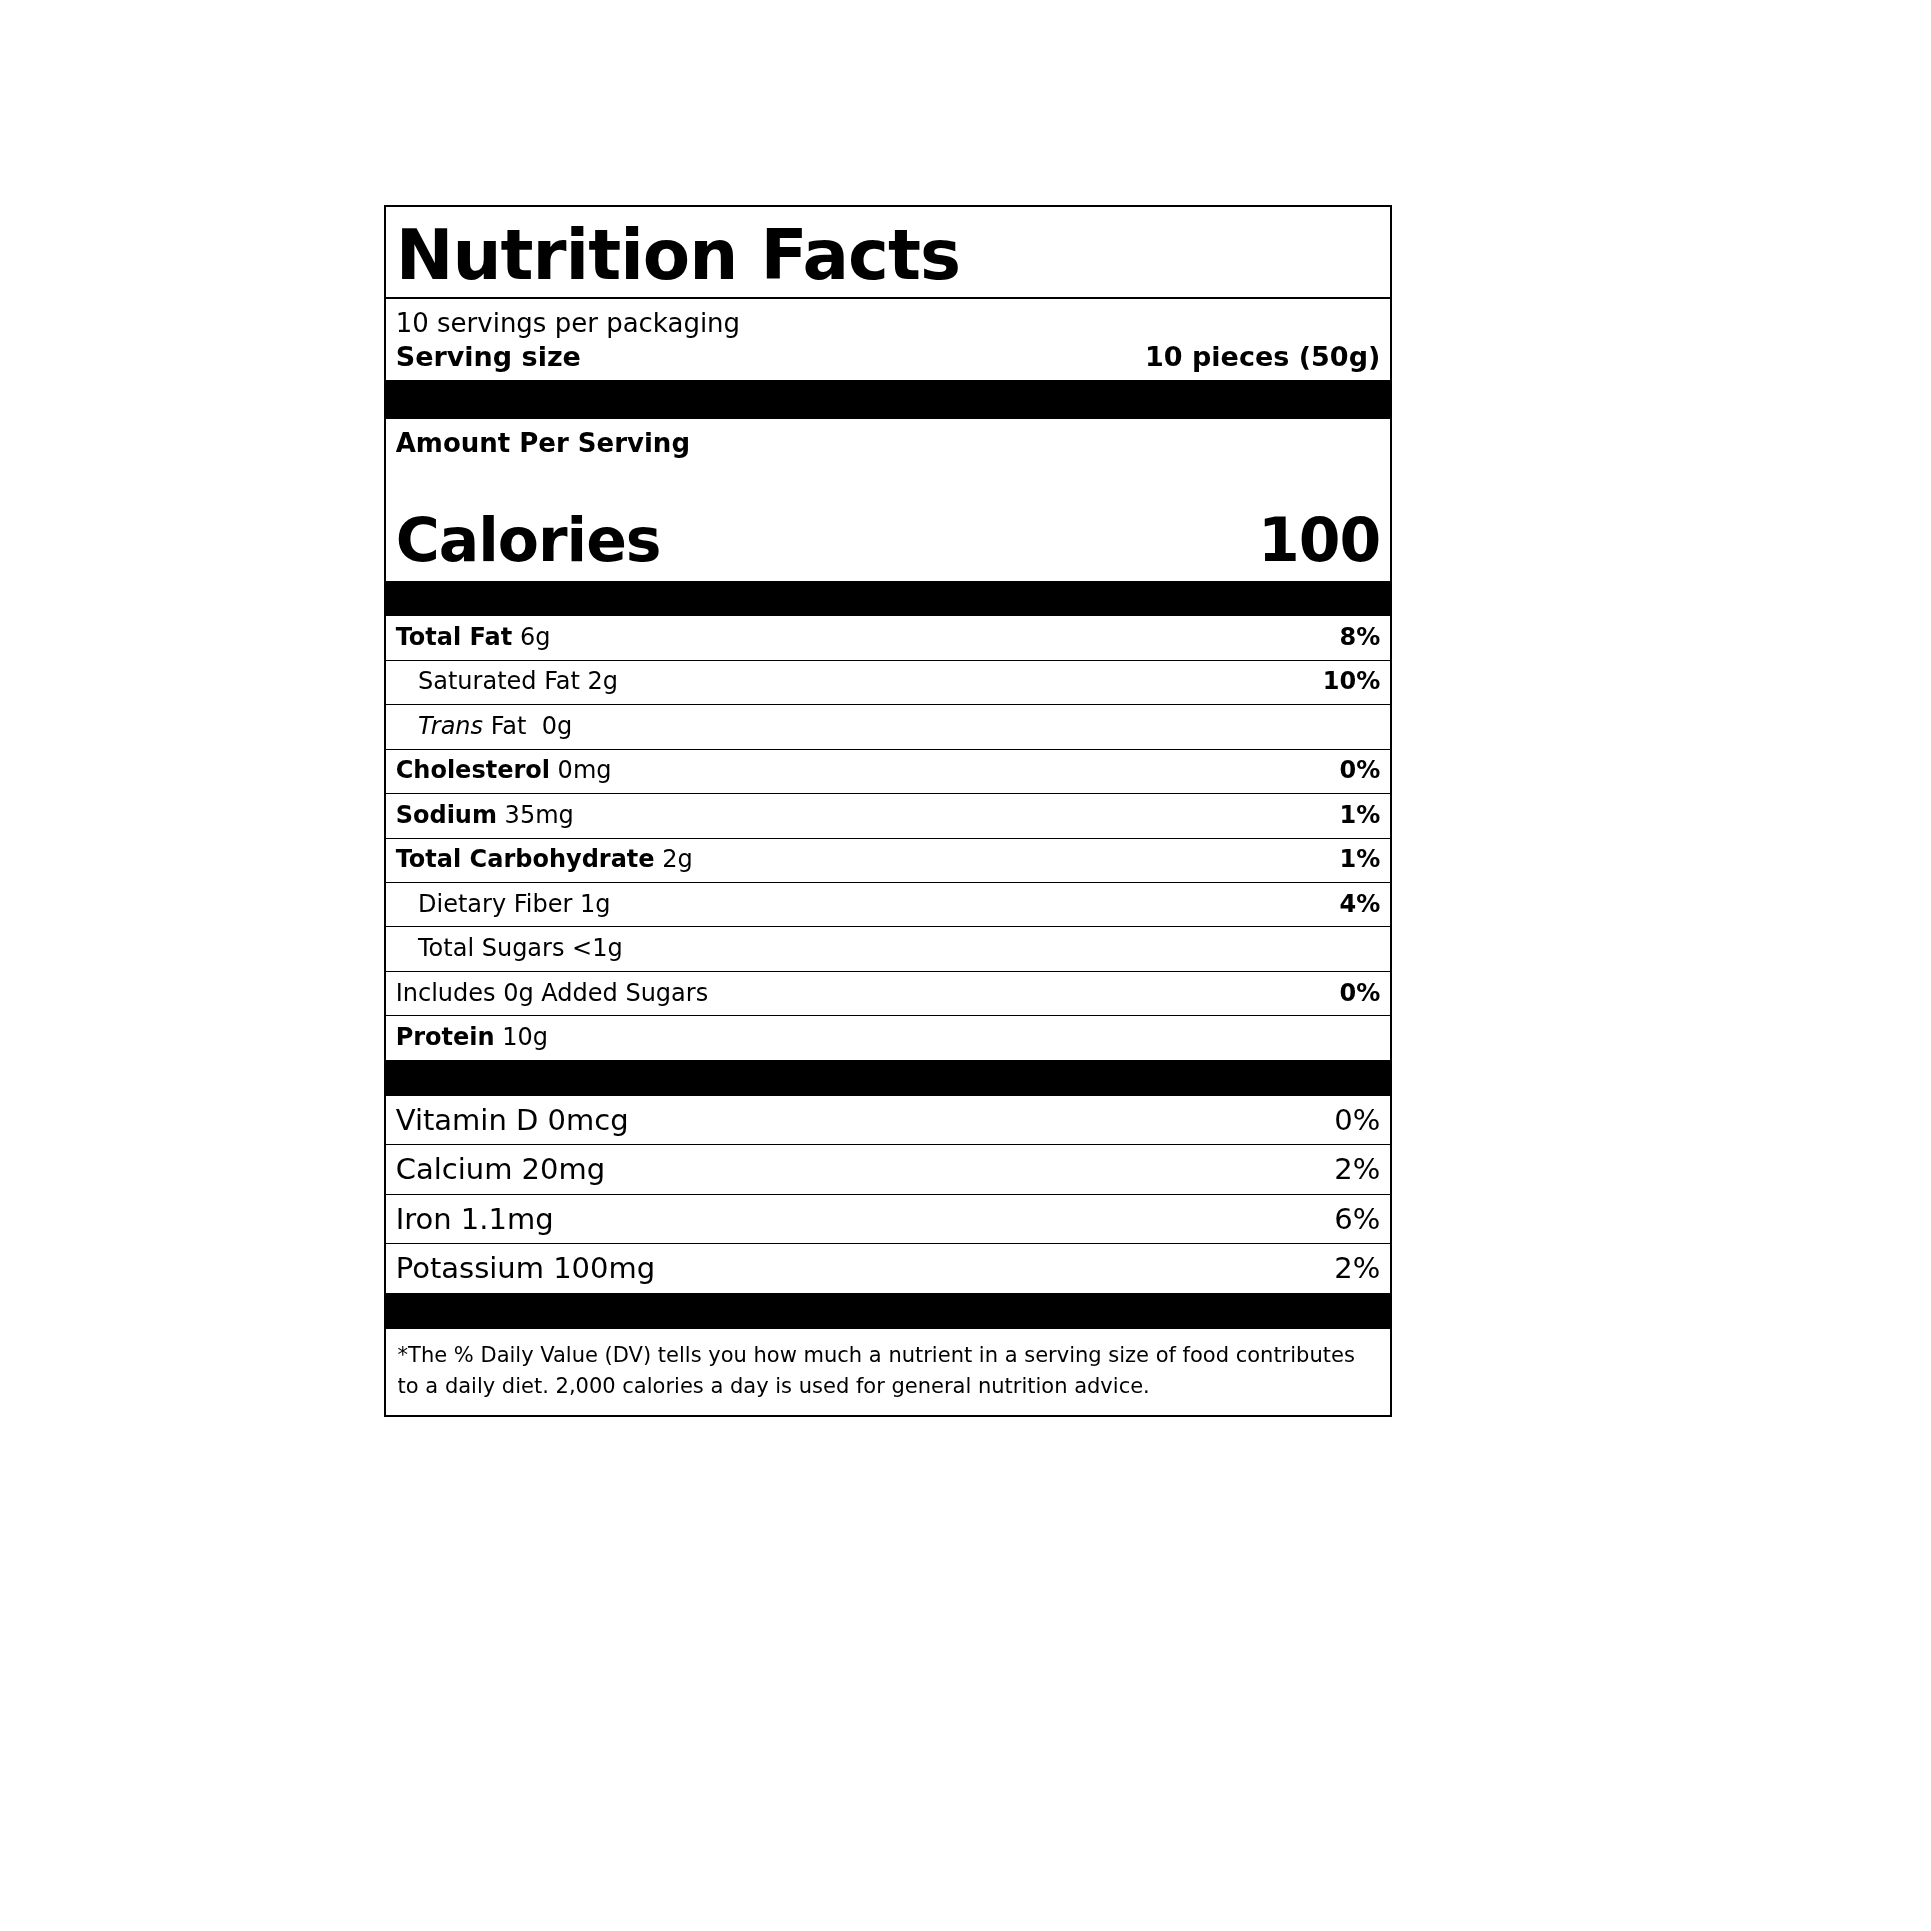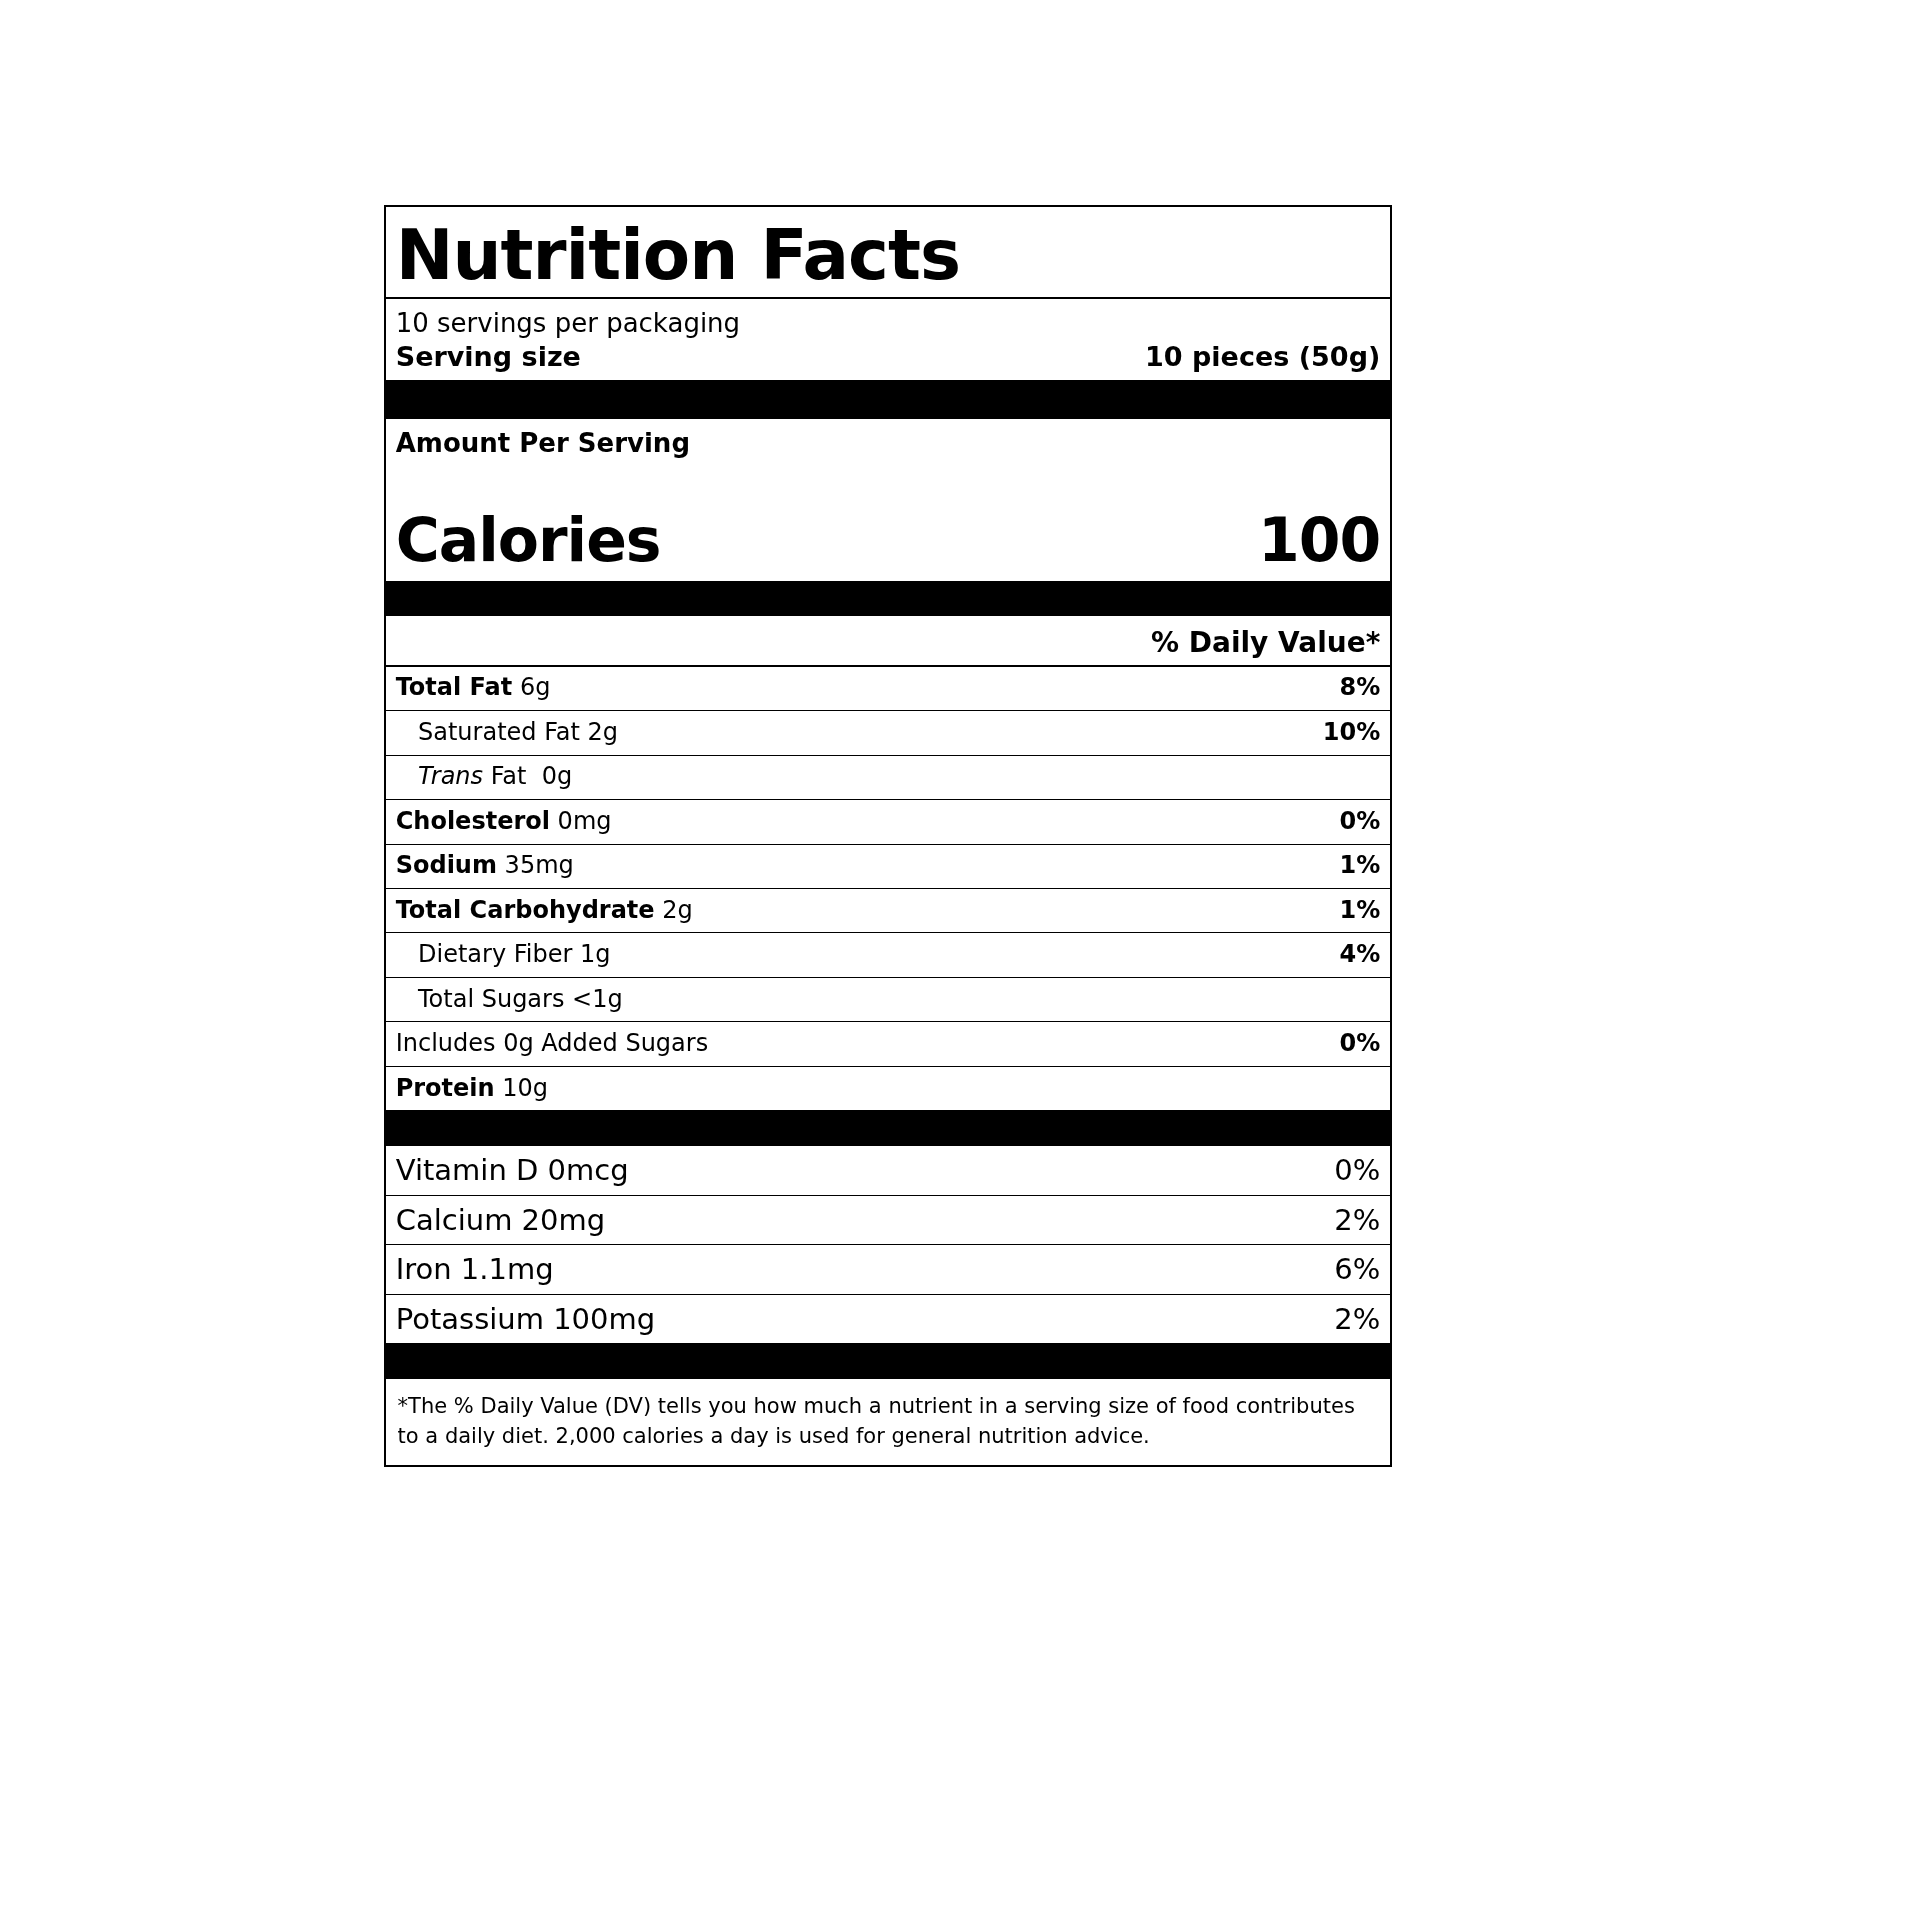--- a/index.html
+++ b/index.html
@@ -137,21 +137,20 @@
   <div class="bar-black-lg"></div>
 
   <div class="amount-per">Amount Per Serving</div>
   <div class="calories-row">
     <span class="calories-label">Calories</span>
     <span class="calories-value">100</span>
   </div>
 
   <div class="bar-black"></div>
 
-  <div class="dv-header">% Daily Value*</div>
 
   <div class="nut">
     <span class="left"><b>Total Fat</b> <span>6g</span></span>
     <span class="pct">8%</span>
   </div>
 
   <div class="nut indent1">
     <span class="left"><span>Saturated Fat</span> <span>2g</span></span>
     <span class="pct">10%</span>
   </div>

